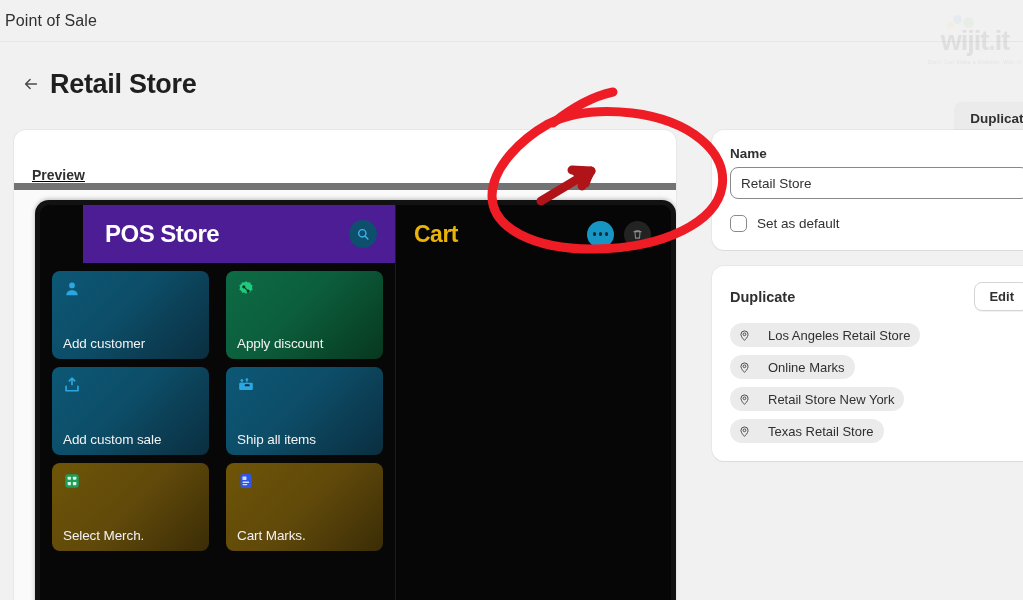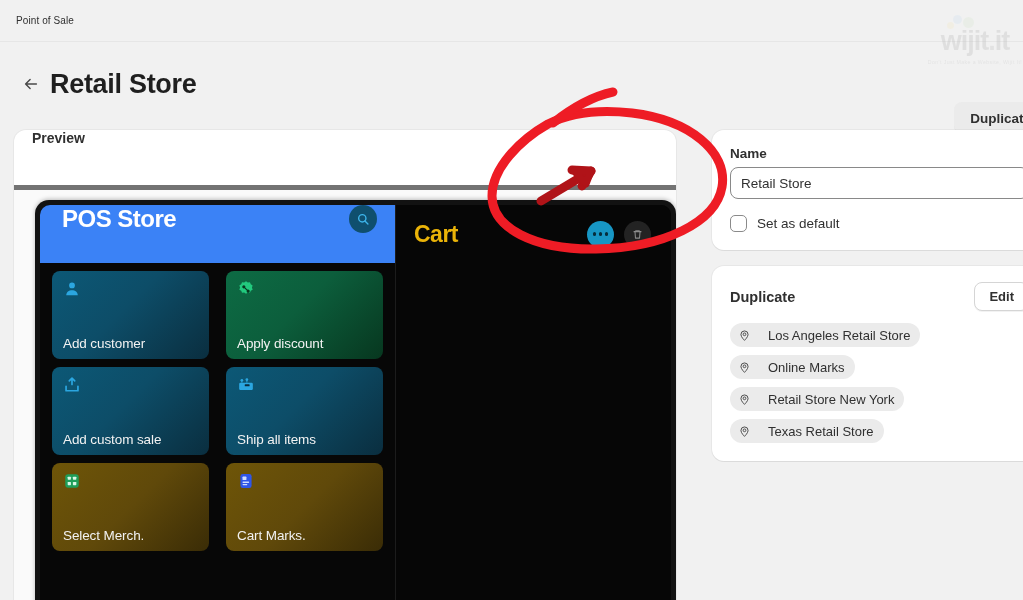--- a/index.html
+++ b/index.html
@@ -13,22 +13,22 @@
   #app { position: relative; width: 1023px; height: 600px; overflow: hidden; }
 
   
   .topbar {
     position: absolute; left: 0; top: 0; width: 1023px; height: 42px;
     background: #f1f1f1;
     border-bottom: 1px solid #e6e6e6;
     display: flex; align-items: center;
   }
   .crumb {
-    margin-left: 16px;
-    font-size: 10px; color: #303030; letter-spacing: .1px;
+    margin-left: 5px;
+    font-size: 16px; color: #303030; letter-spacing: .1px;
   }
 
   
   .pagehead {
     position: absolute; left: 0; top: 42px; width: 1023px; height: 84px;
     display: flex; align-items: center;
   }
   .backbtn {
     margin-left: 18px; width: 26px; height: 26px;
     display: flex; align-items: center; justify-content: center;
@@ -76,22 +76,23 @@
   .preview-card {
     position: absolute; left: 14px; top: 130px;
     width: 662px; height: 530px;
     background: #ffffff;
     border-radius: 12px;
     box-shadow: 0 1px 0 rgba(0,0,0,.05), 0 0 0 1px rgba(0,0,0,.04);
     overflow: hidden;
   }
   .preview-head {
     height: 60px; padding: 0 18px;
-    display: flex; align-items: flex-start; justify-content: space-between;
-    border-bottom: 5px solid #737373;
+    display: flex; align-items: flex-end; justify-content: space-between;
+    border-bottom: 7px solid #737373;
+    text-decoration: underline;
   }
   .preview-title { font-size: 14px; font-weight: bold; color: #303030; }
   .customize-btn {
     height: 31px; padding: 0 14px;
     display: flex; align-items: center;
     background: #ffffff; border: 1px solid #d5d5d5; border-radius: 8px;
     font-size: 13.5px; font-weight: bold; color: #303030; cursor: pointer;
     box-shadow: 0 1px 0 rgba(0,0,0,.05);
   }
   .preview-body {
@@ -114,22 +115,23 @@
     display: flex; overflow: hidden;
   }
   .pane-left {
     width: 356px; height: 100%;
     background: #070707;
     display: flex; flex-direction: column;
     border-right: 1px solid #1c1c1c;
   }
   .pos-header {
     height: 58px; padding: 0 18px 0 22px;
-    display: flex; justify-content: space-between;
-    background: #3b82f6;
+    display: flex; align-items: center; justify-content: space-between;
+    background: #4c1d95;
+    margin-left: 43px;
   }
   .pos-title {
     font-size: 24px; font-weight: bold; color: #fff; letter-spacing: -.5px;
   }
   .round-btn {
     width: 28px; height: 28px; border-radius: 50%;
     display: flex; align-items: center; justify-content: center;
     cursor: pointer;
   }
   .search-btn { background: #0f4f6e; }

